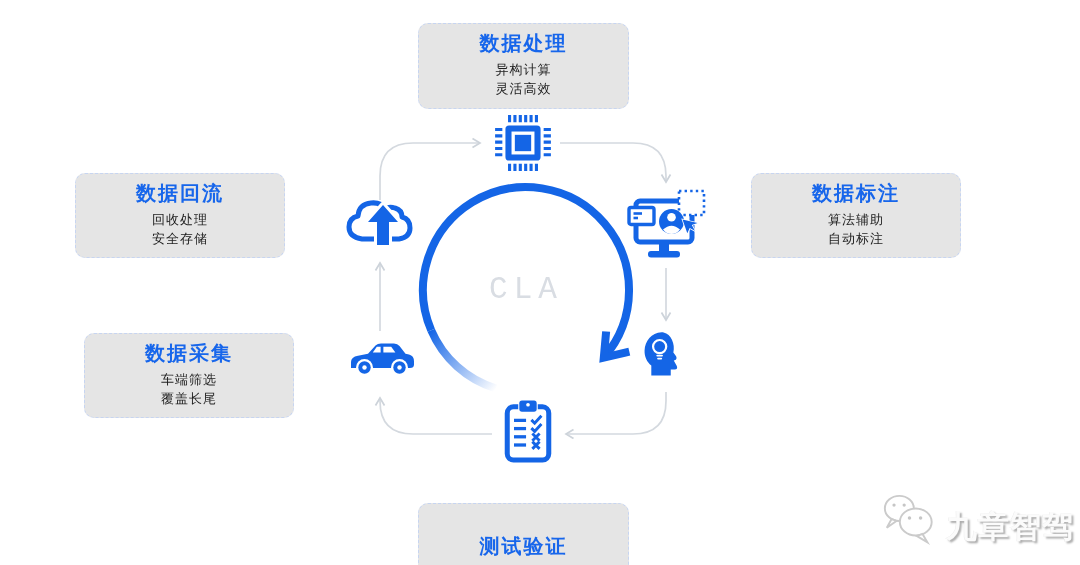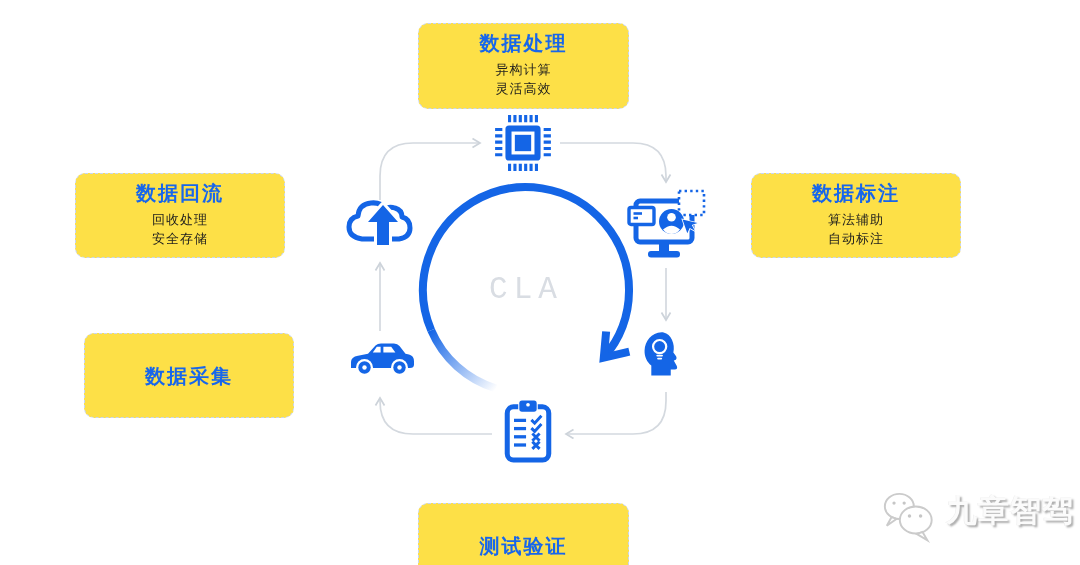--- a/index.html
+++ b/index.html
@@ -2,40 +2,40 @@
 <html><head>
 <meta charset="utf-8">
 <style>
   html,body{margin:0;padding:0;background:#fff;}
   .canvas{
     position:relative;width:1080px;height:565px;background:#ffffff;
     font-family:"Liberation Sans",sans-serif;overflow:hidden;
   }
   .layer{position:absolute;left:0;top:0;}
   .node-box{
-    position:absolute;box-sizing:border-box;background:#fde047;
+    position:absolute;box-sizing:border-box;background:#e5e5e5;
     border:1.6px dashed #c7d5f1;border-radius:10px;
     display:flex;flex-direction:column;align-items:center;justify-content:center;gap:8px;
   }
   .node-title{
     font-size:20px;font-weight:700;color:#1766eb;letter-spacing:2px;line-height:1;
   }
   .node-sub{
     font-size:13px;font-weight:500;line-height:1.45;color:#1d1d1d;
     text-align:center;letter-spacing:1px;
   }
   .node-sub span{display:block;}
   .icon{position:absolute;line-height:0;}
   .cla-label{
     position:absolute;left:446px;top:272px;width:160px;text-align:center;
     font-size:31px;letter-spacing:6px;color:#d9dde3;font-weight:400;font-family:Liberation Mono, monospace;
   }
   .watermark{
     position:absolute;left:880px;top:490px;height:58px;
-    display:flex;align-items:flex-start;gap:8px;
+    display:flex;align-items:flex-end;gap:8px;
   }
   .watermark-text{
     font-size:31px;font-weight:700;letter-spacing:1px;color:#fbfbfb;
     text-shadow:2px 2px 2px #aeaeae, -0.5px -0.5px 0 #ececec;
     white-space:nowrap;
   }
 </style>
 </head>
 <body>
 
@@ -160,20 +160,24 @@
   <div class="node-box" style="left:75px;top:173px;width:210px;height:85px;">
     <div class="node-title">数据回流</div>
     <div class="node-sub">
       <span>回收处理</span>
         <span>安全存储</span>
     </div>
   </div>
 
   <div class="node-box" style="left:84px;top:333px;width:210px;height:85px;">
     <div class="node-title">数据采集</div>
+    <div class="node-sub">
+      <span>车端筛选</span>
+        <span>覆盖长尾</span>
+    </div>
   </div>
 
   <div class="node-box" style="left:751px;top:173px;width:210px;height:85px;">
     <div class="node-title">数据标注</div>
     <div class="node-sub">
       <span>算法辅助</span>
         <span>自动标注</span>
     </div>
   </div>
 

